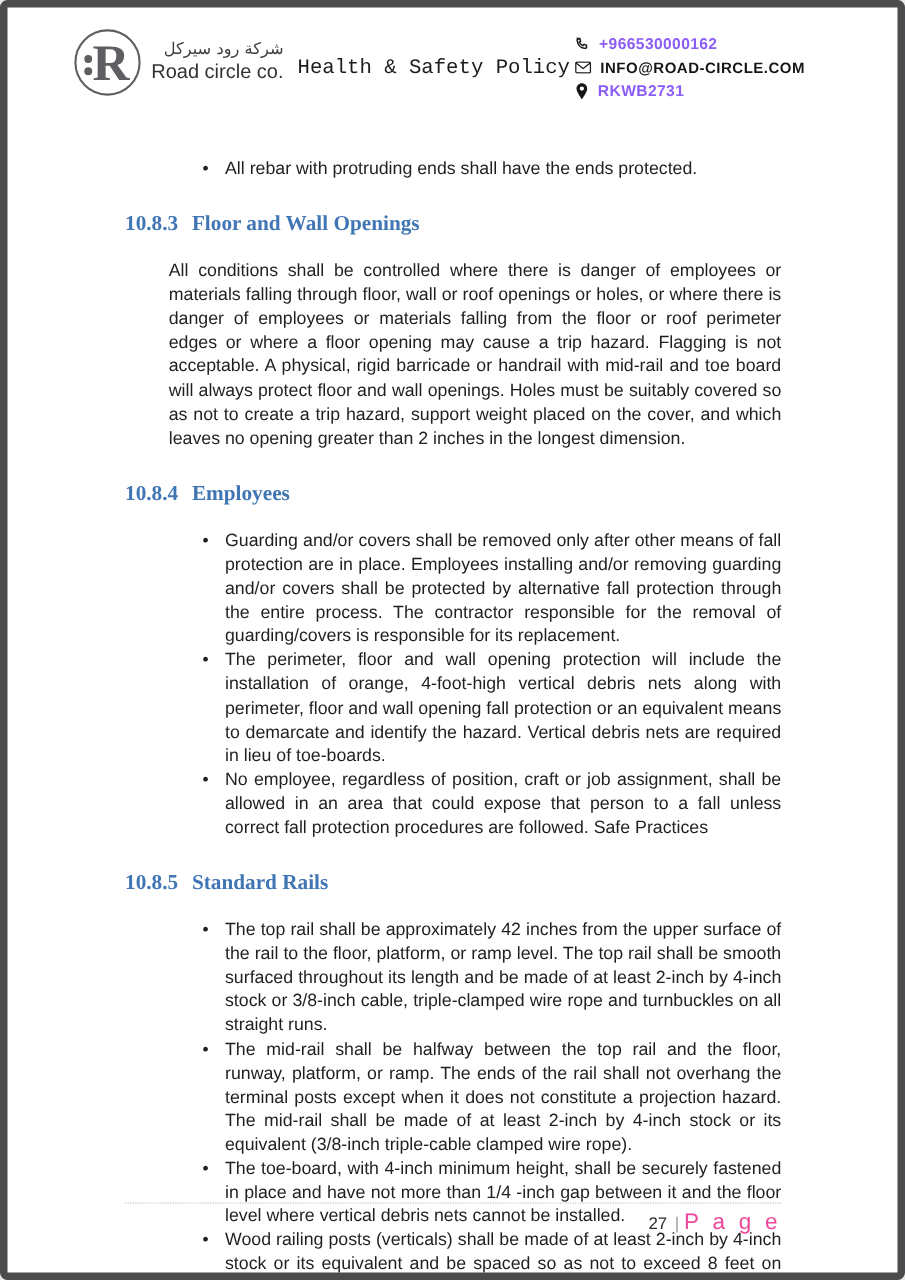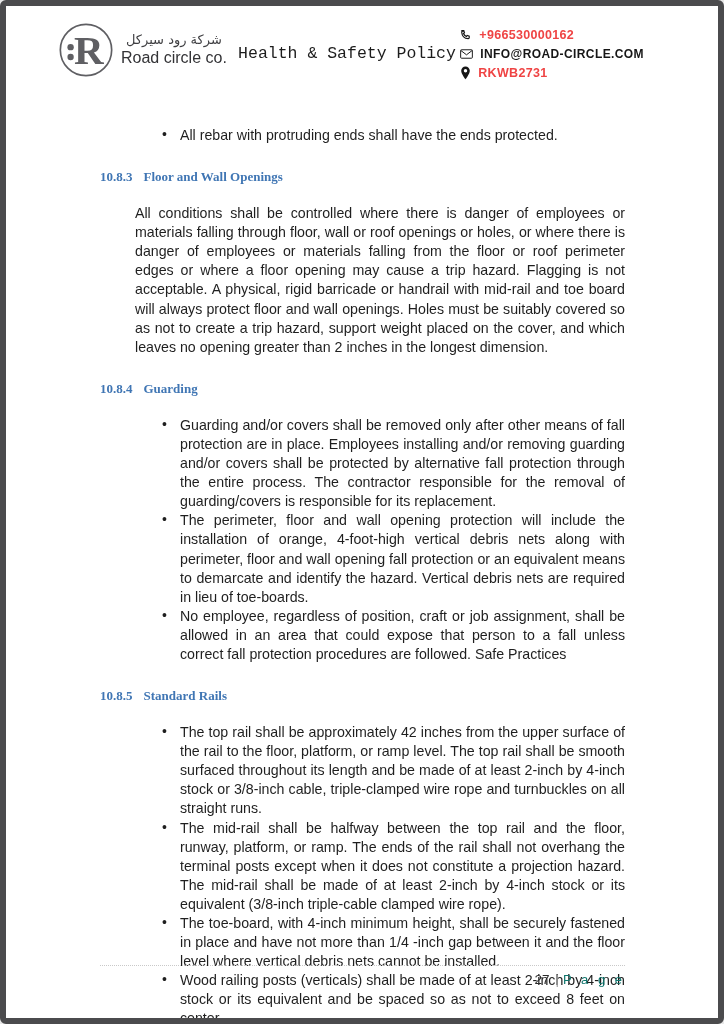--- a/index.html
+++ b/index.html
@@ -18,21 +18,21 @@
   }
 
   
   .header { position: relative; height: 100px; }
 
   .logo-block {
     position: absolute; left: 52px; top: 16px;
     display: flex; align-items: center; gap: 7px;
   }
   .logo-mark { width: 56px; height: 56px; }
-  .logo-text { display: flex; flex-direction: column; align-items: center; }
+  .logo-text { display: flex; flex-direction: column; align-items: flex-end; }
   .logo-arabic {
     font-size: 13px; color: #3f3f42; direction: rtl;
     font-family: "DejaVu Sans", sans-serif; line-height: 1.2;
   }
   .logo-english {
     font-family: Liberation Sans, sans-serif;
     font-size: 16px; color: #333336; line-height: 1.25;
   }
 
   .doc-title {
@@ -43,21 +43,21 @@
     white-space: nowrap;
   }
 
   .contact-block {
     position: absolute; right: 74px; top: 22px;
     display: flex; flex-direction: column; gap: 5px;
   }
   .contact-row { display: flex; align-items: center; gap: 7px; }
   .contact-row svg { flex: 0 0 auto; }
   .contact-phone, .contact-loc {
-    font-size: 12.5px; font-weight: bold; color: #ef4444; letter-spacing: .3px;
+    font-size: 12.5px; font-weight: bold; color: #8b5cf6; letter-spacing: .3px;
   }
   .contact-email {
     font-size: 12px; font-weight: bold; color: #161616; letter-spacing: .4px;
   }
 
   
   .content { padding: 0 93px 0 94px; color: #1f1f1f; }
 
   .bullet-list { list-style: none; margin-left: 60px; }
   .bullet-list li {
@@ -69,21 +69,21 @@
   }
   .bullet-list li::before {
     content: "\2022";
     position: absolute; left: 2px; top: -1px;
     font-size: 14px; color: #1f1f1f;
   }
 
   .section-heading {
     font-family: "Liberation Serif", serif;
     font-weight: bold;
-    font-size: 13px;
+    font-size: 17px;
     color: #4076b4;
     margin: 24px 0 19px 0;
   }
   .section-heading .sec-num { margin-right: 11px; }
 
   .para {
     margin-left: 35px;
     font-size: 14.2px;
     line-height: 1.345;
     text-align: justify;
@@ -94,21 +94,21 @@
   
   .page-footer {
     position: absolute;
     left: 94px; right: 93px; bottom: 30px;
     border-top: 1px dotted #c9c9c9;
     padding-top: 4px;
     text-align: right;
   }
   .page-num { font-size: 13.5px; color: #2b2b2b; }
   .page-sep { font-size: 13.5px; color: #9a9a9a; margin: 0 4px 0 6px; }
-  .page-word { font-size: 13px; color: #0f766e; letter-spacing: 3px; }
+  .page-word { font-size: 18px; color: #ec4899; letter-spacing: 3px; }
 </style>
 </head>
 <body>
 
 <div class="page">
 
   <div class="header">
 
     <div class="logo-block">
       <svg class="logo-mark" viewBox="0 0 60 60" aria-hidden="true">
@@ -153,21 +153,21 @@
     <ul class="bullet-list intro-list">
       <li>All rebar with protruding ends shall have the ends protected.</li>
     </ul>
 
     <div class="section-heading">
       <span class="sec-num">10.8.3</span><span>Floor and Wall Openings</span>
     </div>
     <p class="para">All conditions shall be controlled where there is danger of employees or materials falling through floor, wall or roof openings or holes, or where there is danger of employees or materials falling from the floor or roof perimeter edges or where a floor opening may cause a trip hazard. Flagging is not acceptable. A physical, rigid barricade or handrail with mid-rail and toe board will always protect floor and wall openings. Holes must be suitably covered so as not to create a trip hazard, support weight placed on the cover, and which leaves no opening greater than 2 inches in the longest dimension.</p>
 
     <div class="section-heading">
-      <span class="sec-num">10.8.4</span><span>Guarding</span>
+      <span class="sec-num">10.8.4</span><span>Employees</span>
     </div>
     <ul class="bullet-list">
       <li>Guarding and/or covers shall be removed only after other means of fall protection are in place. Employees installing and/or removing guarding and/or covers shall be protected by alternative fall protection through the entire process. The contractor responsible for the removal of guarding/covers is responsible for its replacement.</li>
       <li>The perimeter, floor and wall opening protection will include the installation of orange, 4-foot-high vertical debris nets along with perimeter, floor and wall opening fall protection or an equivalent means to demarcate and identify the hazard. Vertical debris nets are required in lieu of toe-boards.</li>
       <li>No employee, regardless of position, craft or job assignment, shall be allowed in an area that could expose that person to a fall unless correct fall protection procedures are followed. Safe Practices</li>
     </ul>
 
     <div class="section-heading">
       <span class="sec-num">10.8.5</span><span>Standard Rails</span>
     </div>

